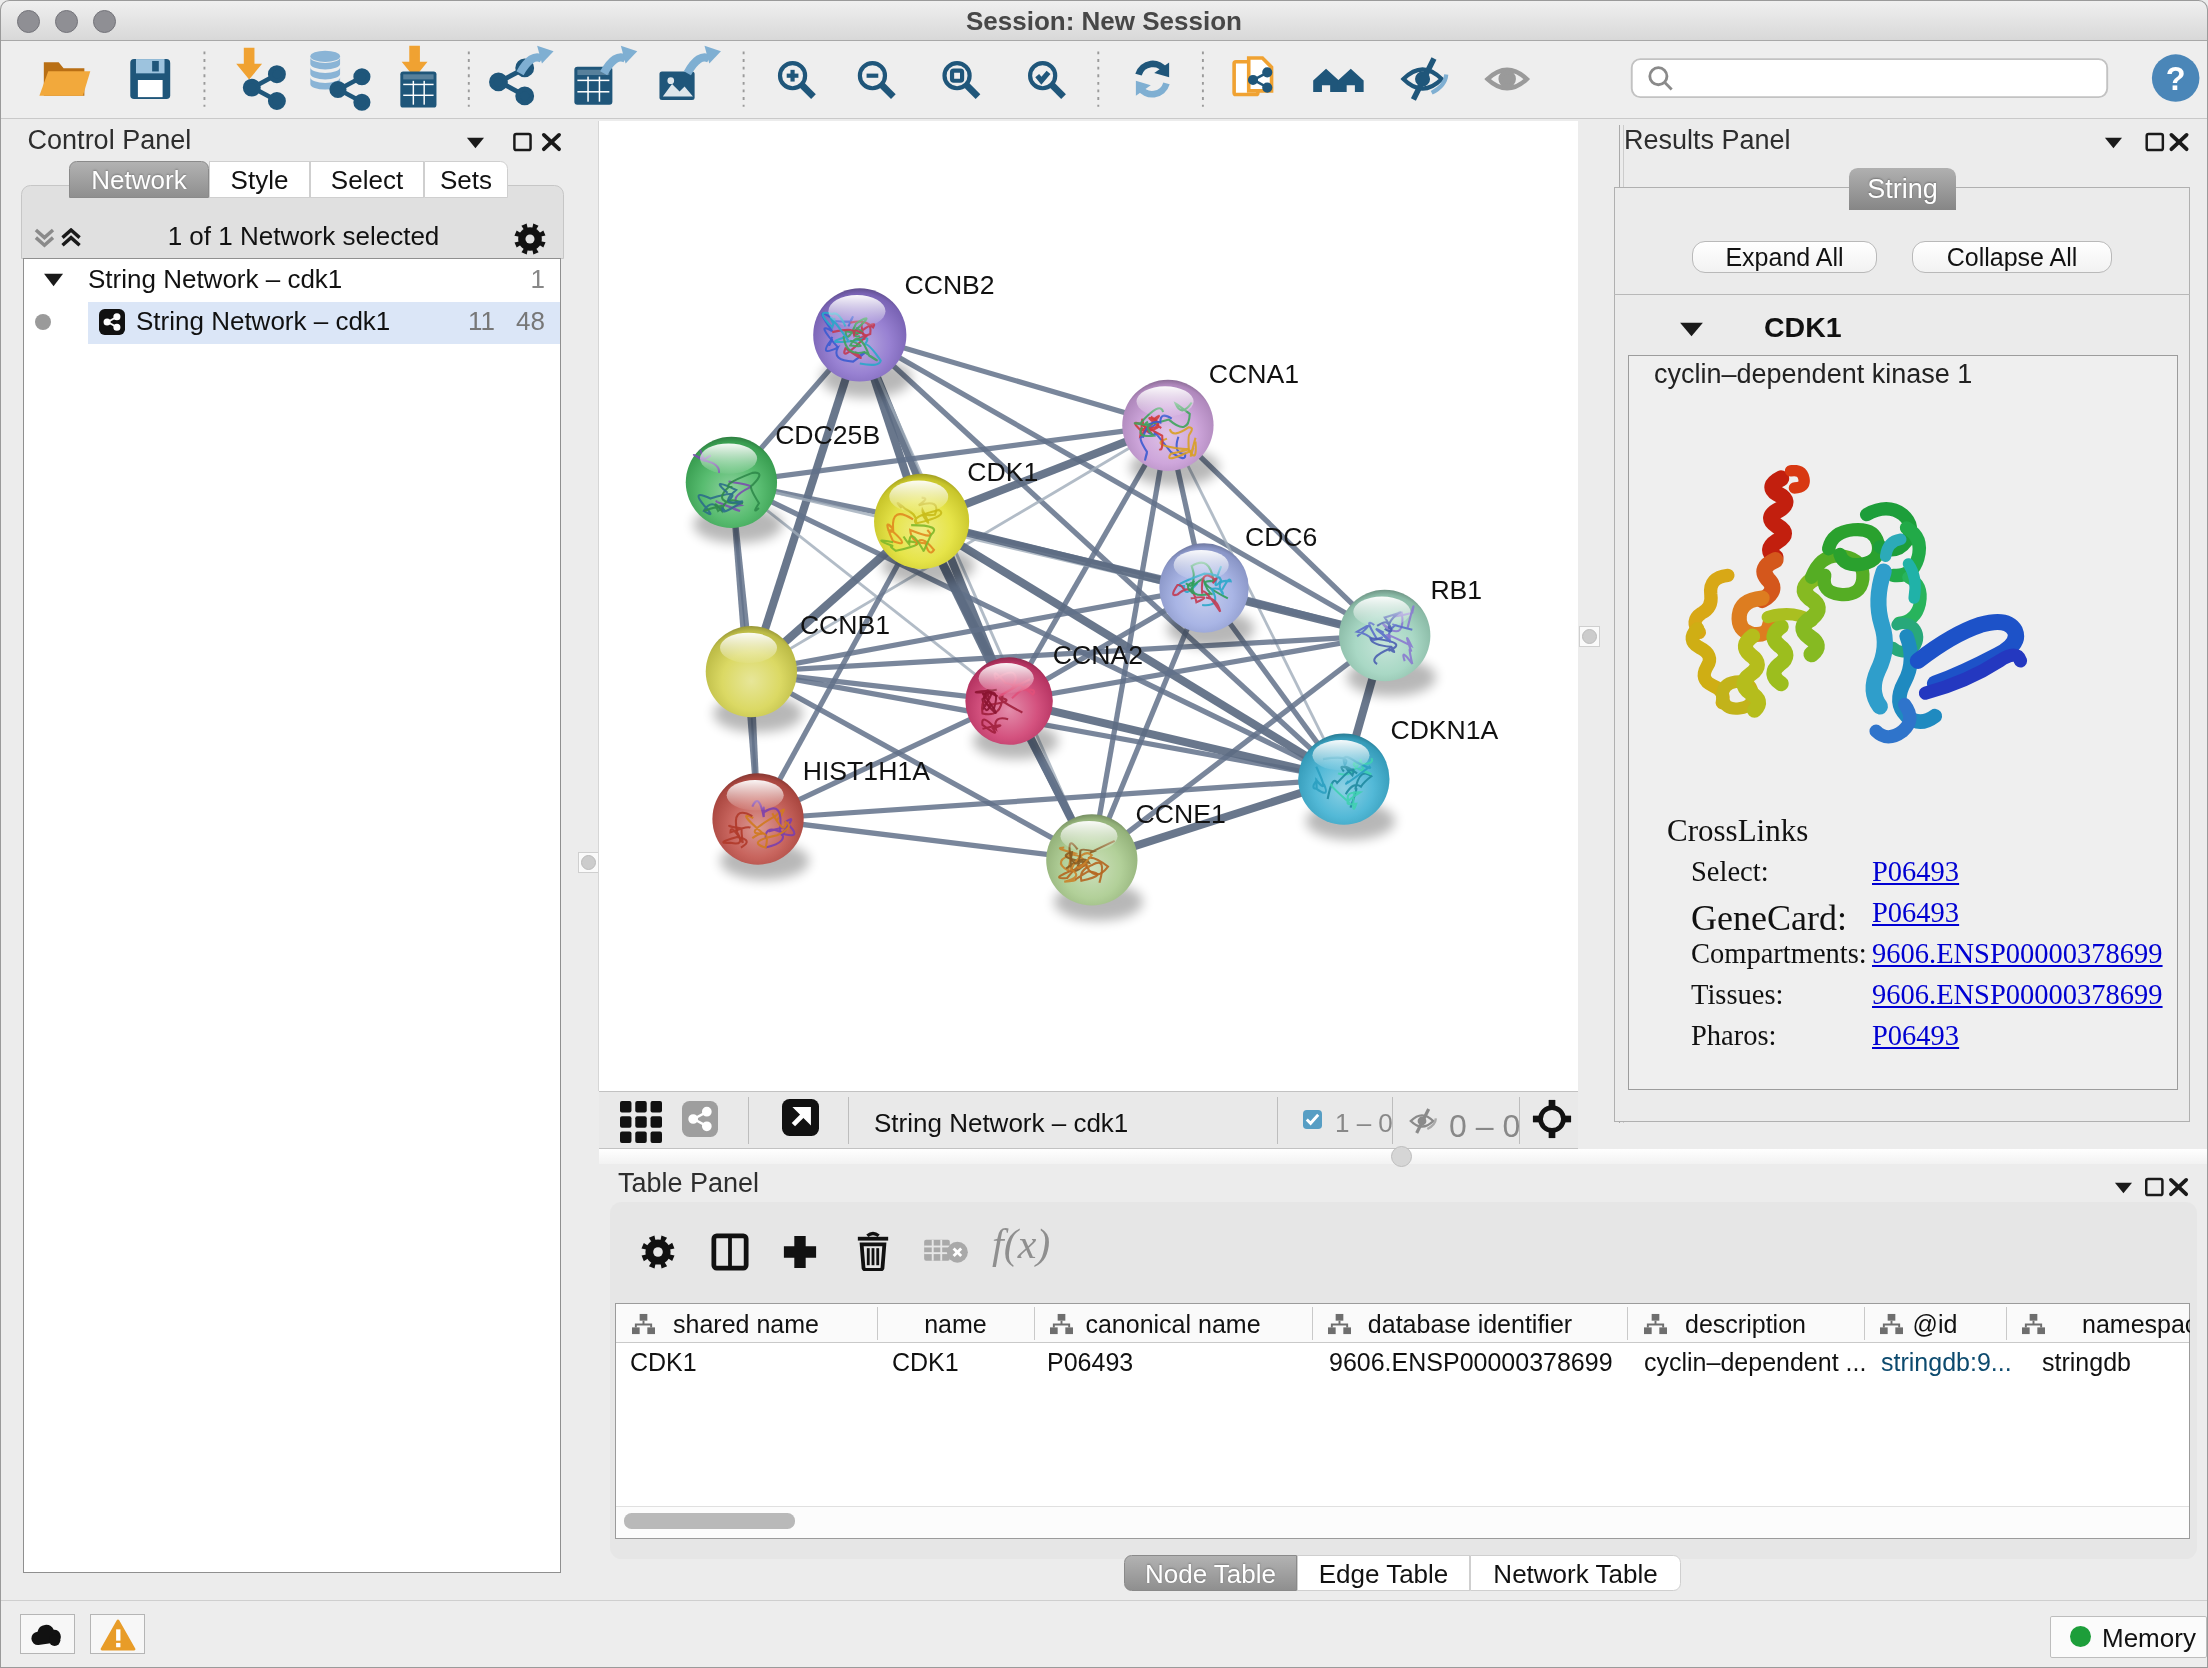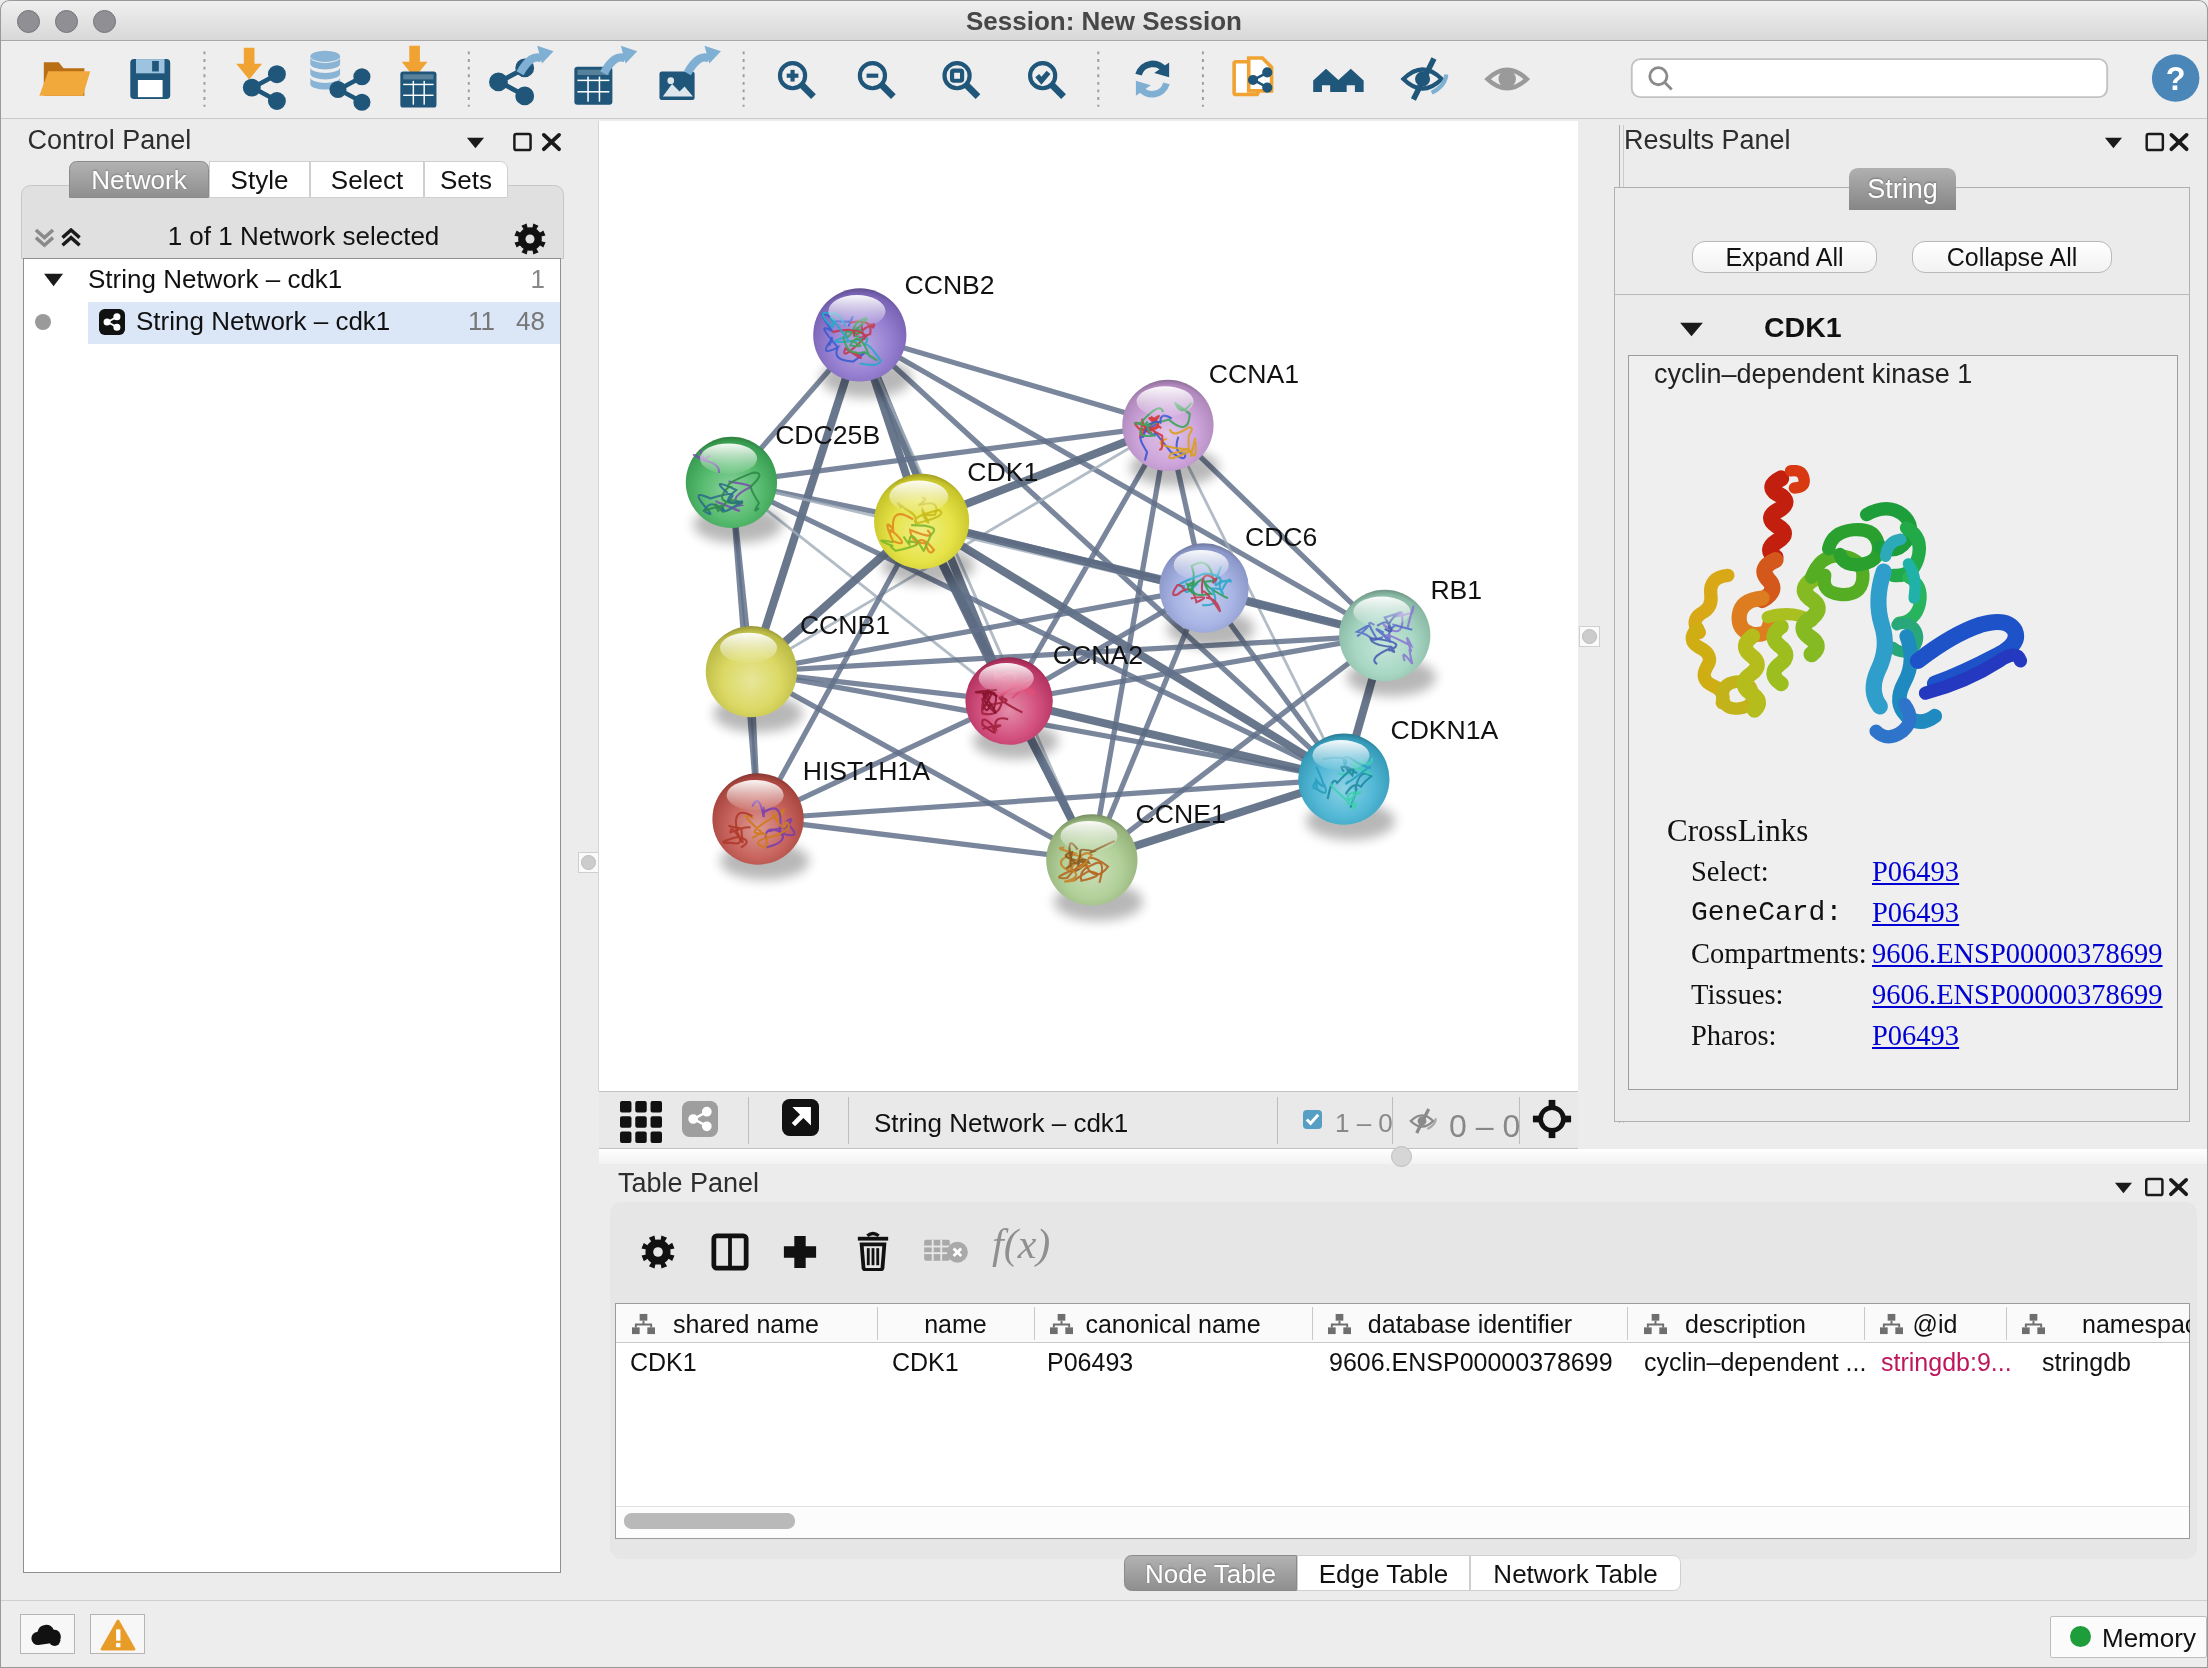--- a/index.html
+++ b/index.html
@@ -561,21 +561,21 @@
 <path d="M 250 180 q 10 26 -2 48 q -12 22 2 36 q 14 12 30 0" stroke="#1f8ac0" stroke-width="15"></path>
 <path d="M 262 206 q 36 -28 66 -38 q 28 -8 36 6 q 6 14 -18 26 q -38 20 -66 30" stroke="#1d52c8" stroke-width="17"></path>
 <path d="M 270 240 q 44 -12 78 -34 q 18 -12 22 0" stroke="#2438c0" stroke-width="14"></path>
 <path d="M 248 252 q 12 16 -2 28 q -16 12 -28 0" stroke="#2f74cb" stroke-width="14"></path>
 <path d="M 228 96 q 2 -16 16 -18" stroke="#2caab8" stroke-width="12"></path>
 </g>
   </svg>
 <div class="abs" style="left:1667px;top:813px;font-size:31px;font-weight:normal;font-family:'Liberation Serif',serif;color:#111">CrossLinks</div>
 <div class="abs" style="left:1691px;top:856px;font-size:28.5px;font-family:'Liberation Serif',serif;color:#111">Select:</div>
 <div class="abs" style="left:1872px;top:856px;font-size:28.5px;font-family:'Liberation Serif',serif"><a href="#">P06493</a></div>
-<div class="abs" style="left:1691px;top:897px;font-size:28px;font-family:Liberation Mono, monospace;color:#111">GeneCard:</div>
+<div class="abs" style="left:1691px;top:897px;font-size:36px;font-family:Liberation Serif, serif;color:#111">GeneCard:</div>
 <div class="abs" style="left:1872px;top:897px;font-size:28.5px;font-family:'Liberation Serif',serif"><a href="#">P06493</a></div>
 <div class="abs" style="left:1691px;top:938px;font-size:28.5px;font-family:'Liberation Serif',serif;color:#111">Compartments:</div>
 <div class="abs" style="left:1872px;top:938px;font-size:28.5px;font-family:'Liberation Serif',serif"><a href="#">9606.ENSP00000378699</a></div>
 <div class="abs" style="left:1691px;top:979px;font-size:28.5px;font-family:'Liberation Serif',serif;color:#111">Tissues:</div>
 <div class="abs" style="left:1872px;top:979px;font-size:28.5px;font-family:'Liberation Serif',serif"><a href="#">9606.ENSP00000378699</a></div>
 <div class="abs" style="left:1691px;top:1020px;font-size:28.5px;font-family:'Liberation Serif',serif;color:#111">Pharos:</div>
 <div class="abs" style="left:1872px;top:1020px;font-size:28.5px;font-family:'Liberation Serif',serif"><a href="#">P06493</a></div>
 <div class="abs ptitle" style="left:618px;top:1168px">Table Panel</div>
 <svg style="position:absolute;left:2113px;top:1177px" width="114" height="21" viewBox="0 0 120 22">
     <path d="M 2 6 l 18 0 l -9 11 z" fill="#1a1a1a"></path>
@@ -700,21 +700,21 @@
     </g>
     <g stroke="#6e6e6e" stroke-width="2" fill="none">
       <path d="M 12 8 v 4 M 4 15 v -3 h 16 v 3"></path>
     </g>
   </svg>
 <div class="abs" style="left:630px;top:1348px;font-size:25px;color:#111">CDK1</div>
 <div class="abs" style="left:892px;top:1348px;font-size:25px;color:#111">CDK1</div>
 <div class="abs" style="left:1047px;top:1348px;font-size:25px;color:#111">P06493</div>
 <div class="abs" style="left:1329px;top:1348px;font-size:25px;color:#111">9606.ENSP00000378699</div>
 <div class="abs" style="left:1644px;top:1348px;font-size:25px;color:#111">cyclin–dependent ...</div>
-<div class="abs" style="left:1881px;top:1348px;font-size:25px;color:#be185d">stringdb:9...</div>
+<div class="abs" style="left:1881px;top:1348px;font-size:25px;color:#0c4a6e">stringdb:9...</div>
 <div class="abs" style="left:2042px;top:1348px;font-size:25px;color:#111">stringdb</div>
 <div class="abs" style="left:616px;top:1506px;width:1573px;height:32px;background:#fcfcfc;border-top:1px solid #e0e0e0;box-sizing:border-box"></div>
 <div class="abs" style="left:624px;top:1513px;width:171px;height:16px;background:#b9b9b9;border-radius:7.6px"></div>
 <div class="tab tabsel" style="left:1124px;top:1555px;width:173px;height:36px;line-height:36px;border-radius:7.6px 0 0 7.6px">Node Table</div>
 <div class="tab" style="left:1297px;top:1555px;width:173px;height:36px;line-height:36px">Edge Table</div>
 <div class="tab" style="left:1470px;top:1555px;width:211px;height:36px;line-height:36px;border-radius:0 7.6px 7.6px 0">Network Table</div>
 <div class="abs" style="left:0;top:1600px;width:2208px;height:1px;background:#cfcfcf"></div>
 <div class="abs" style="left:0;top:1601px;width:2208px;height:68px;background:#ededed"></div>
 <div class="abs" style="left:20px;top:1614px;width:55px;height:40px;background:#f7f7f7;border:1px solid #b5b5b5;box-sizing:border-box"></div>
 <svg class="abs" style="left:28.5px;top:1622px" width="38" height="27" viewBox="0 0 40 28">

